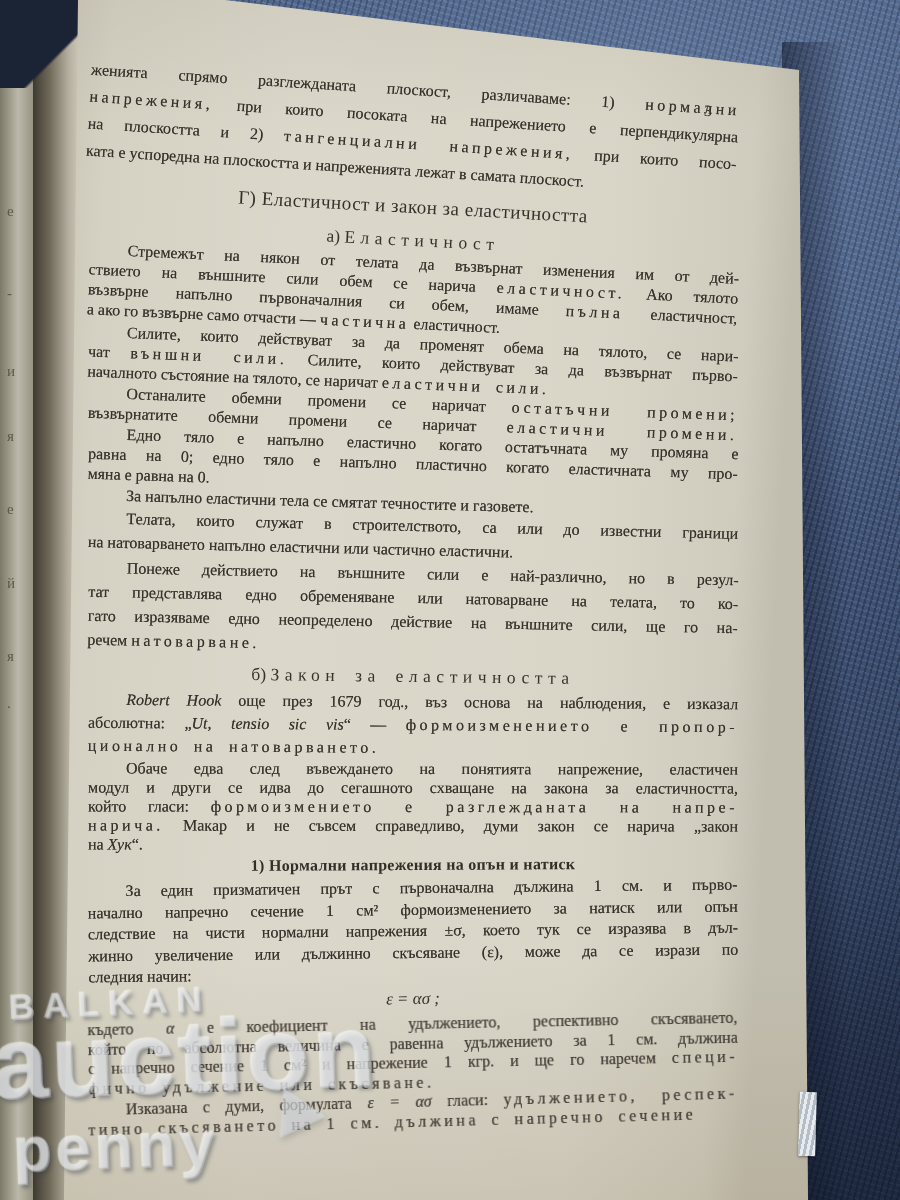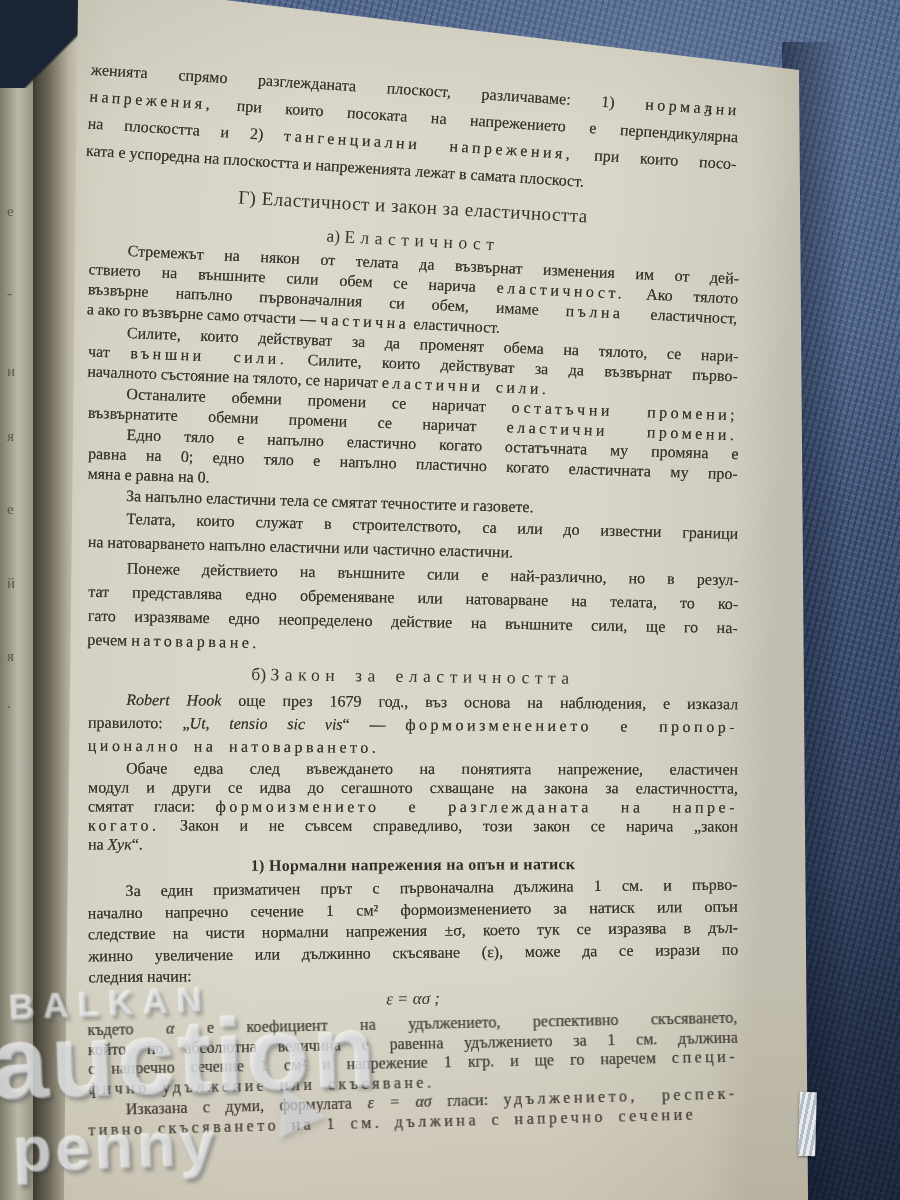--- a/index.html
+++ b/index.html
@@ -128,28 +128,28 @@
         </div>
         <div class="block" style="transform: rotate(1.1deg);">
           <div class="line jl ind" style="line-height: 24px;"><span>Понеже действието на външните сили е най-различно, но в резул-</span></div>
           <div class="line jl" style="line-height: 24px;"><span>тат представлява едно обременяване или натоварване на телата, то ко-</span></div>
           <div class="line jl" style="line-height: 24px;"><span>гато изразяваме едно неопределено действие на външните сили, ще го на-</span></div>
           <div class="line" style="line-height: 24px;"><span>речем </span><span class="sp">натоварване.</span></div>
         </div>
         <div class="block h2" style="transform: rotate(0.7deg); margin-top: 6px;"><span>б) </span><span class="sp">Закон за еластичността</span></div>
         <div class="block" style="transform: rotate(0.4deg); margin-top: 2px;">
           <div class="line jl ind" style="line-height: 23px;"><span class="it">Robert Hook</span><span> още през 1679 год., въз основа на наблюдения, е изказал</span></div>
-          <div class="line jl" style="line-height: 23px;"><span>правилото: „</span><span class="it">Ut, tensio sic vis</span><span>“ — </span><span class="sp">формоизменението е пропор-</span></div>
+          <div class="line jl" style="line-height: 23px;"><span>абсолютна: „</span><span class="it">Ut, tensio sic vis</span><span>“ — </span><span class="sp">формоизменението е пропор-</span></div>
           <div class="line" style="line-height: 23px;"><span class="sp">ционално на натоварването.</span></div>
         </div>
         <div class="block" style="transform: rotate(0.1deg);">
           <div class="line jl ind" style="line-height: 19px;"><span>Обаче едва след въвеждането на понятията напрежение, еластичен</span></div>
           <div class="line jl" style="line-height: 19px;"><span>модул и други се идва до сегашното схващане на закона за еластичността,</span></div>
-          <div class="line jl" style="line-height: 19px;"><span>смятат гласи: </span><span class="sp">формоизмението е разглежданата на напре-</span></div>
-          <div class="line jl" style="line-height: 19px;"><span class="sp">когато.</span><span> Закон и не съвсем справедливо, този закон се нарича „закон</span></div>
+          <div class="line jl" style="line-height: 19px;"><span>който гласи: </span><span class="sp">формоизмението е разглежданата на напре-</span></div>
+          <div class="line jl" style="line-height: 19px;"><span class="sp">нарича.</span><span> Макар и не съвсем справедливо, думи закон се нарича „закон</span></div>
           <div class="line" style="line-height: 19px;"><span>на </span><span class="it">Хук</span><span>“.</span></div>
         </div>
         <div class="block h3" style="transform: rotate(-0.3deg);"><span>1) Нормални напрежения на опън и натиск</span></div>
         <div class="block" style="transform: rotate(-0.6deg); margin-top: 2px;">
           <div class="line jl ind" style="line-height: 21.5px;"><span>За един призматичен прът с първоначална дължина 1 см. и първо-</span></div>
           <div class="line jl" style="line-height: 21.5px;"><span>начално напречно сечение 1 см² формоизменението за натиск или опън</span></div>
           <div class="line jl" style="line-height: 21.5px;"><span>следствие на чисти нормални напрежения ±σ, което тук се изразява в дъл-</span></div>
           <div class="line jl" style="line-height: 21.5px;"><span>жинно увеличение или дължинно скъсяване (ε), може да се изрази по</span></div>
           <div class="line" style="line-height: 21.5px;"><span>следния начин:</span></div>
         </div>

